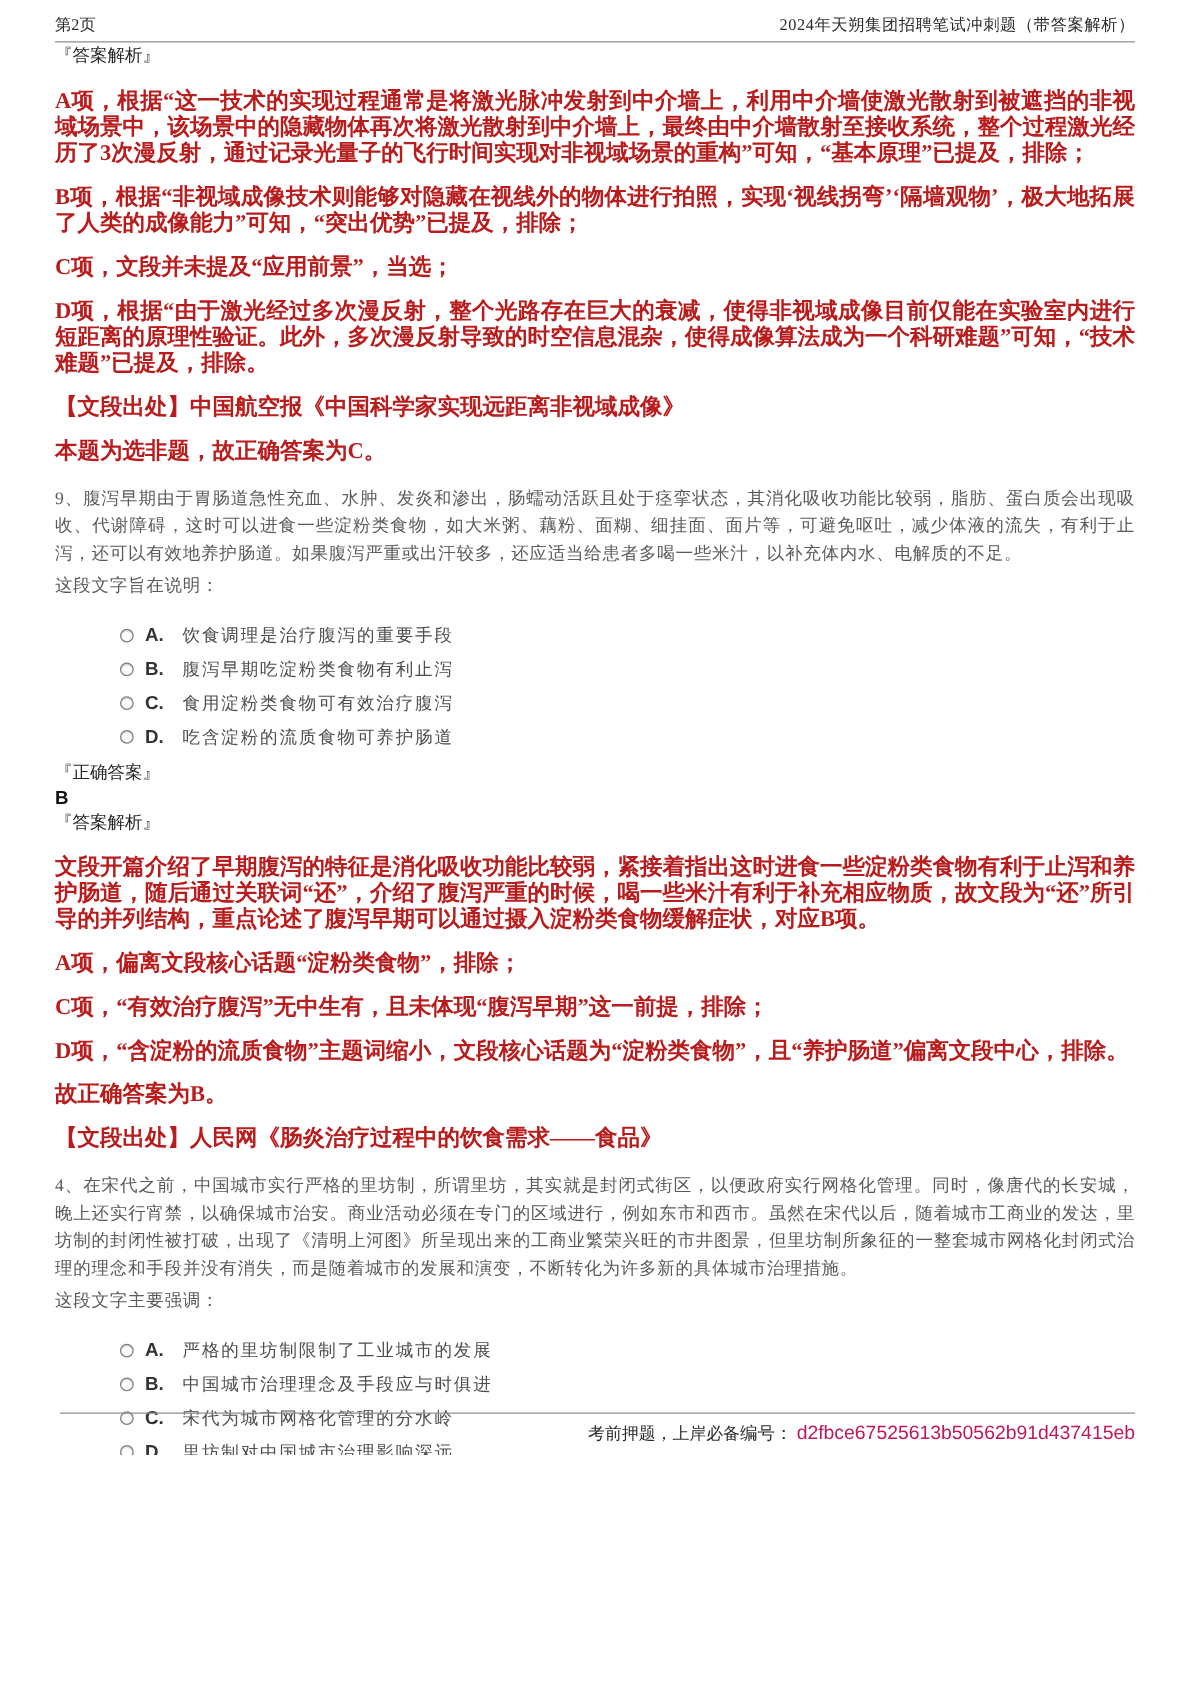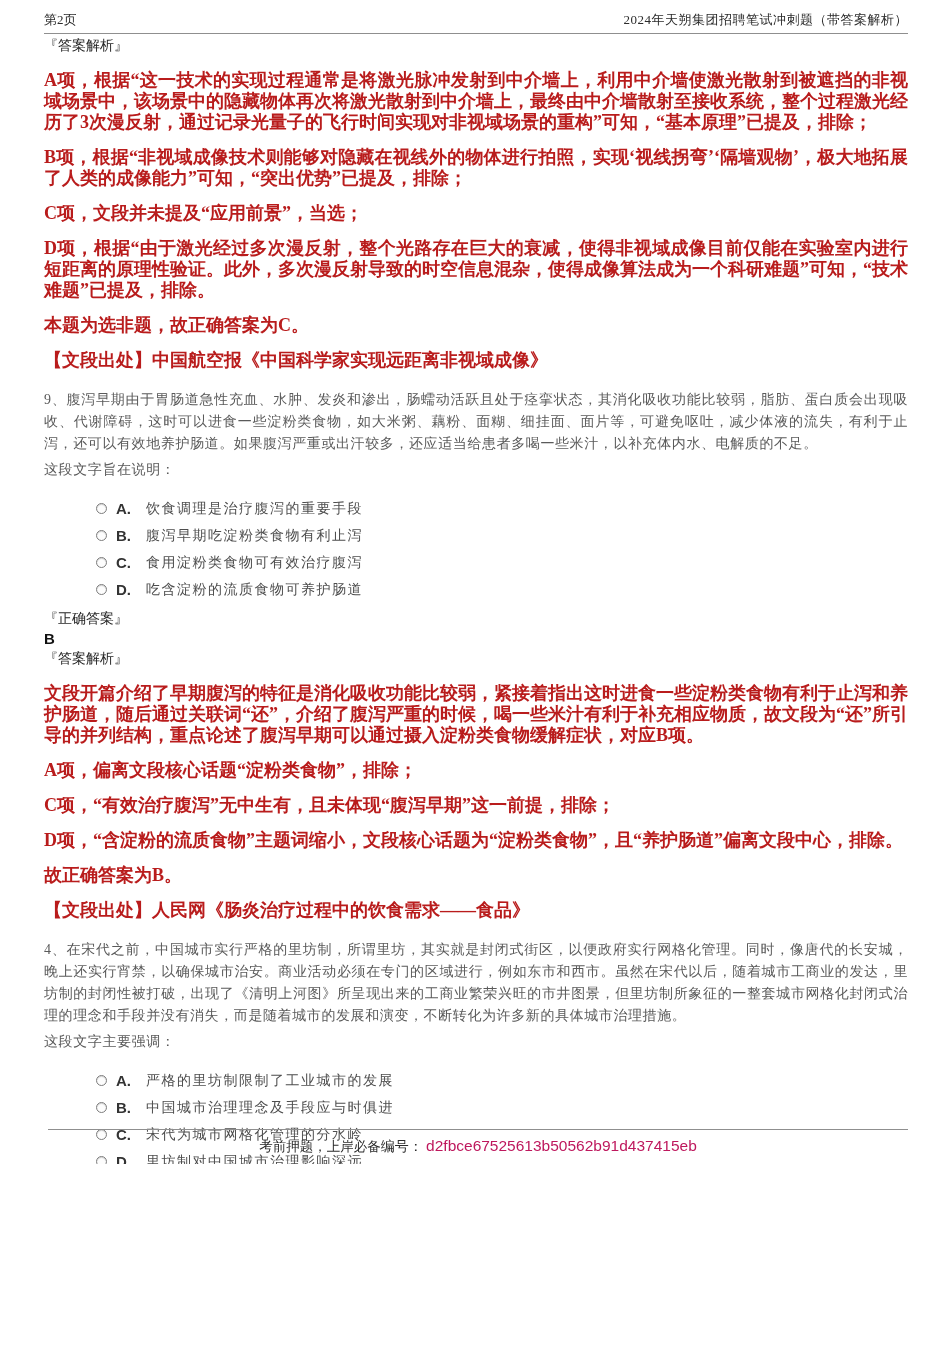--- a/index.html
+++ b/index.html
@@ -70,21 +70,21 @@
   }
   .opttext{
     font-size:14px;color:#4d4d4d;letter-spacing:1.5px;
   }
   .ansblock{margin:6px 0 14px 0;}
   
   .ftr{
     position:absolute;left:48px;right:42px;bottom:8px;
     border-top:1px solid #8f8f8f;
     padding-top:7px;
-    display:flex;justify-content:center;align-items:baseline;
+    display:flex;justify-content:flex-end;align-items:baseline;
     font-size:13.5px;color:#2b2b2b;
   }
   .ftr .code-label{font-size:14px;}
   .ftr .code-id{
     font-family:"Liberation Sans","DejaVu Sans",sans-serif;
     font-size:15.5px;color:#be185d;
   }
 </style>
 </head>
 <body>
@@ -96,22 +96,22 @@
     <span class="title">2024年天朔集团招聘笔试冲刺题（带答案解析）</span>
   </div>
 
   <div class="content">
 
     <p class="marker">『答案解析』</p>
     <p class="exp">A项，根据“这一技术的实现过程通常是将激光脉冲发射到中介墙上，利用中介墙使激光散射到被遮挡的非视域场景中，该场景中的隐藏物体再次将激光散射到中介墙上，最终由中介墙散射至接收系统，整个过程激光经历了3次漫反射，通过记录光量子的飞行时间实现对非视域场景的重构”可知，“基本原理”已提及，排除；</p>
     <p class="exp">B项，根据“非视域成像技术则能够对隐藏在视线外的物体进行拍照，实现‘视线拐弯’‘隔墙观物’，极大地拓展了人类的成像能力”可知，“突出优势”已提及，排除；</p>
     <p class="exp">C项，文段并未提及“应用前景”，当选；</p>
     <p class="exp">D项，根据“由于激光经过多次漫反射，整个光路存在巨大的衰减，使得非视域成像目前仅能在实验室内进行短距离的原理性验证。此外，多次漫反射导致的时空信息混杂，使得成像算法成为一个科研难题”可知，“技术难题”已提及，排除。</p>
+    <p class="exp">【文段出处】中国航空报《中国科学家实现远距离非视域成像》</p>
     <p class="exp">本题为选非题，故正确答案为C。</p>
-    <p class="exp">【文段出处】中国航空报《中国科学家实现远距离非视域成像》</p>
 
     <p class="stem">9、腹泻早期由于胃肠道急性充血、水肿、发炎和渗出，肠蠕动活跃且处于痉挛状态，其消化吸收功能比较弱，脂肪、蛋白质会出现吸收、代谢障碍，这时可以进食一些淀粉类食物，如大米粥、藕粉、面糊、细挂面、面片等，可避免呕吐，减少体液的流失，有利于止泻，还可以有效地养护肠道。如果腹泻严重或出汗较多，还应适当给患者多喝一些米汁，以补充体内水、电解质的不足。</p>
     <p class="prompt">这段文字旨在说明：</p>
 
     <div class="opts">
       <div class="opt">
         <span class="radio"></span>
         <span class="letter">A.</span>
         <span class="opttext">饮食调理是治疗腹泻的重要手段</span>
       </div>

